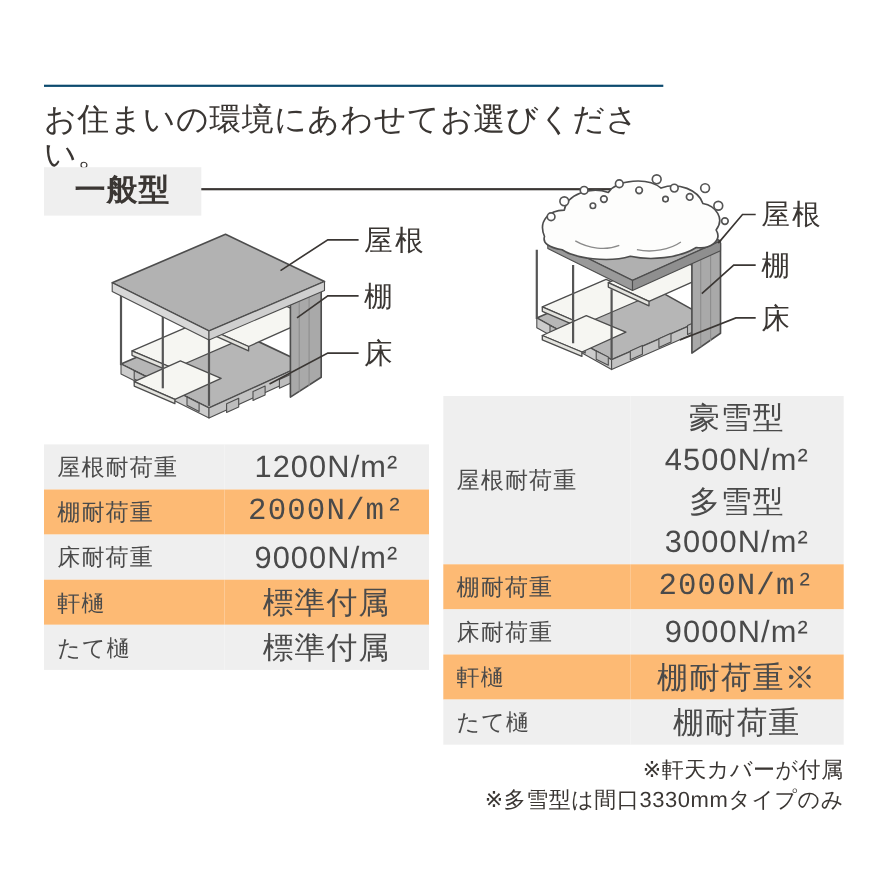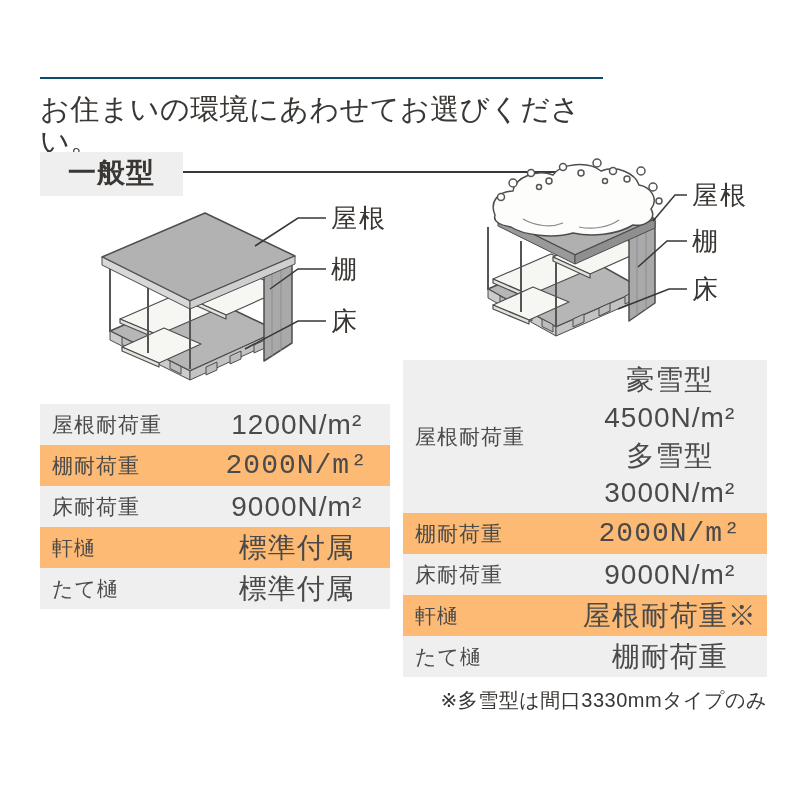--- a/index.html
+++ b/index.html
@@ -214,27 +214,28 @@
         <tr class="row-dark">
           <td class="cell-label">棚耐荷重</td>
           <td class="cell-value">2000N/m²</td>
         </tr>
         <tr class="row-light">
           <td class="cell-label">床耐荷重</td>
           <td class="cell-value">9000N/m²</td>
         </tr>
         <tr class="row-dark">
           <td class="cell-label">軒樋</td>
-          <td class="cell-value">屋根耐荷重※</td>
+          <td class="cell-value">棚耐荷重※</td>
         </tr>
         <tr class="row-light">
           <td class="cell-label">たて樋</td>
           <td class="cell-value">棚耐荷重</td>
         </tr>
       </tbody>
     </table>
 
     <div class="notes">
+      <div>※軒天カバーが付属</div>
       <div>※多雪型は間口3330mmタイプのみ</div>
     </div>
   </div>
 
 </div>
 
 </body></html>

